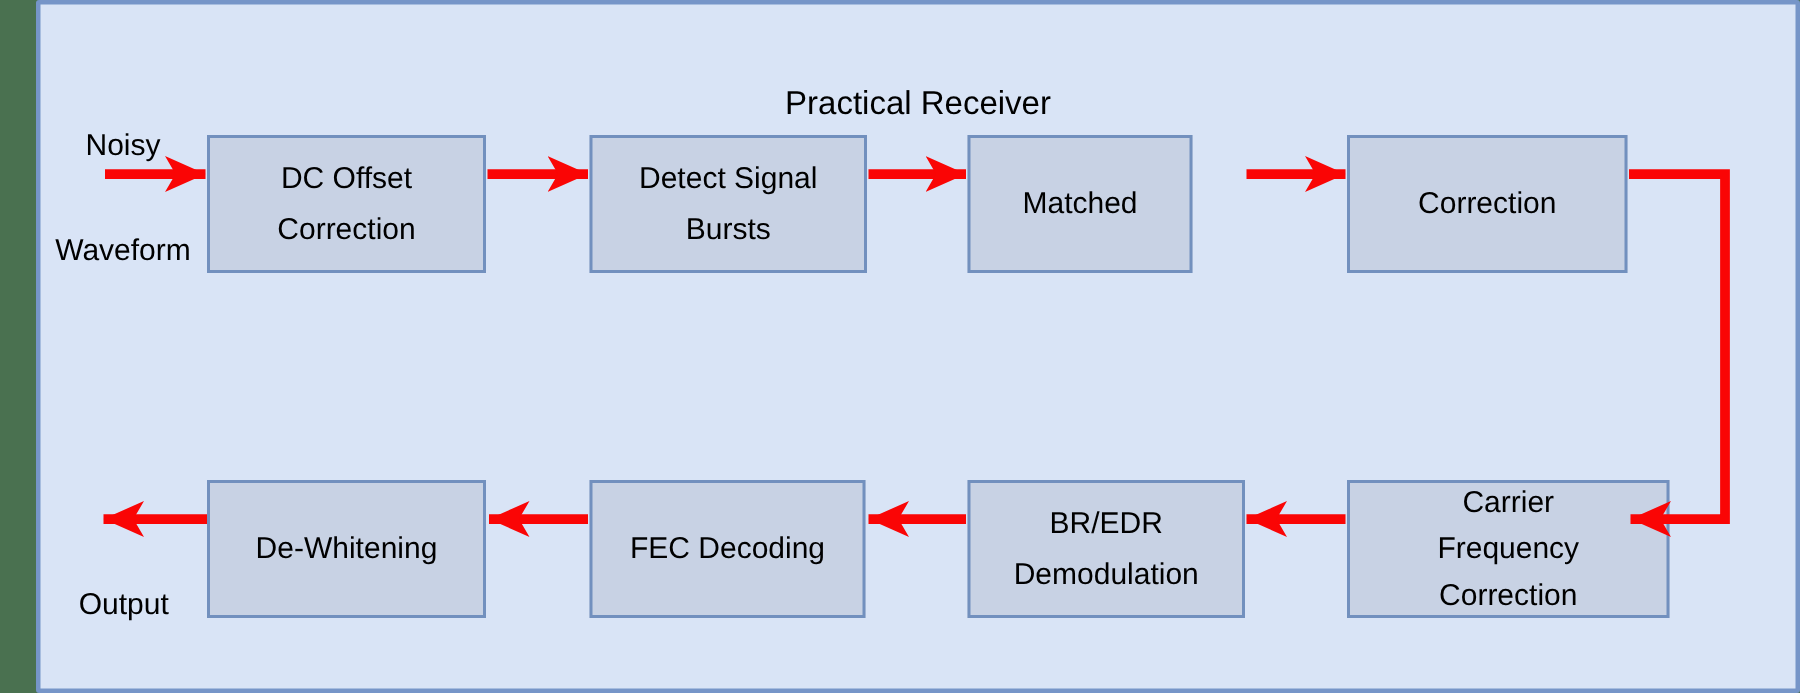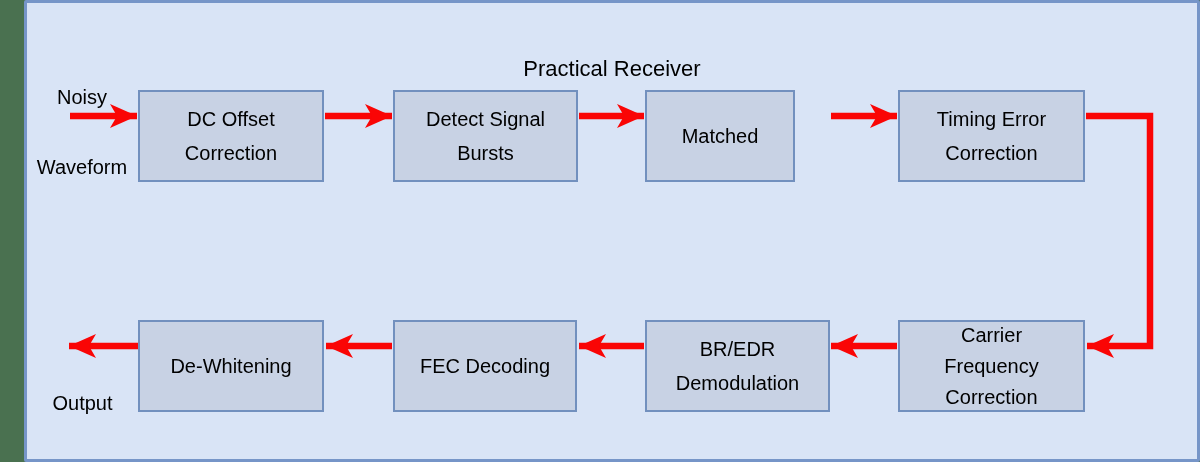--- a/index.html
+++ b/index.html
@@ -88,25 +88,24 @@
     <div class="line">Correction</div>
   </div>
   <div class="block" style="left:393px; top:70px; width:185px; height:92px;">
     <div class="line">Detect Signal</div>
     <div class="line">Bursts</div>
   </div>
   <div class="block" style="left:645px; top:70px; width:150px; height:92px;">
     <div class="line">Matched</div>
   </div>
   <div class="block" style="left:898px; top:70px; width:187px; height:92px;">
-    <div class="line">Timing Error</div>
     <div class="line">Correction</div>
   </div>
 
-  <div class="block three-line" style="left:898px; top:300px; width:187px; height:92px;">
+  <div class="block three-line" style="left:898px; top:300px; width:215px; height:92px;">
     <div class="line">Carrier</div>
     <div class="line">Frequency</div>
     <div class="line">Correction</div>
   </div>
   <div class="block" style="left:645px; top:300px; width:185px; height:92px;text-align:center;">
     <div class="line">BR/EDR</div>
     <div class="line">Demodulation</div>
   </div>
   <div class="block" style="left:393px; top:300px; width:184px; height:92px;text-align:right;">
     <div class="line">FEC Decoding</div>

